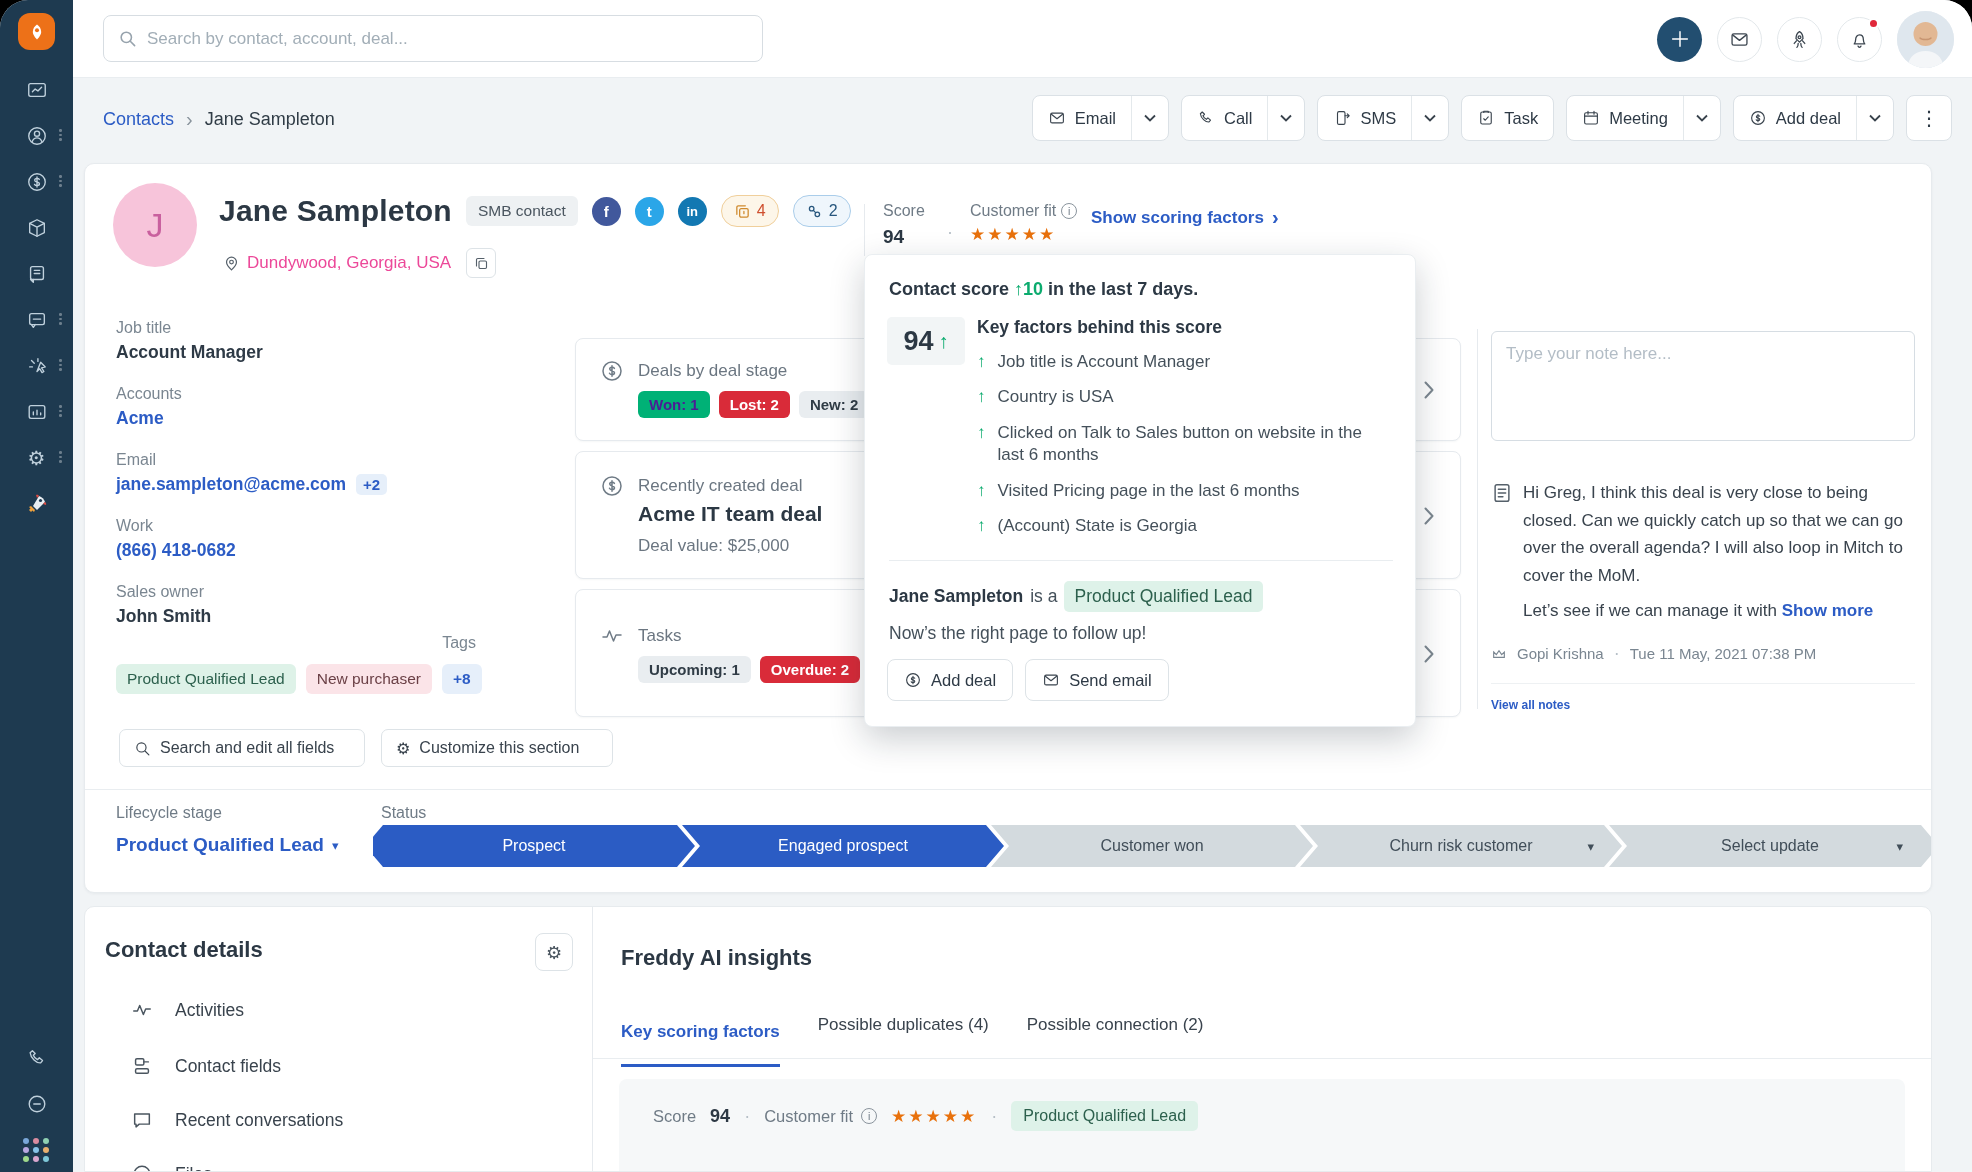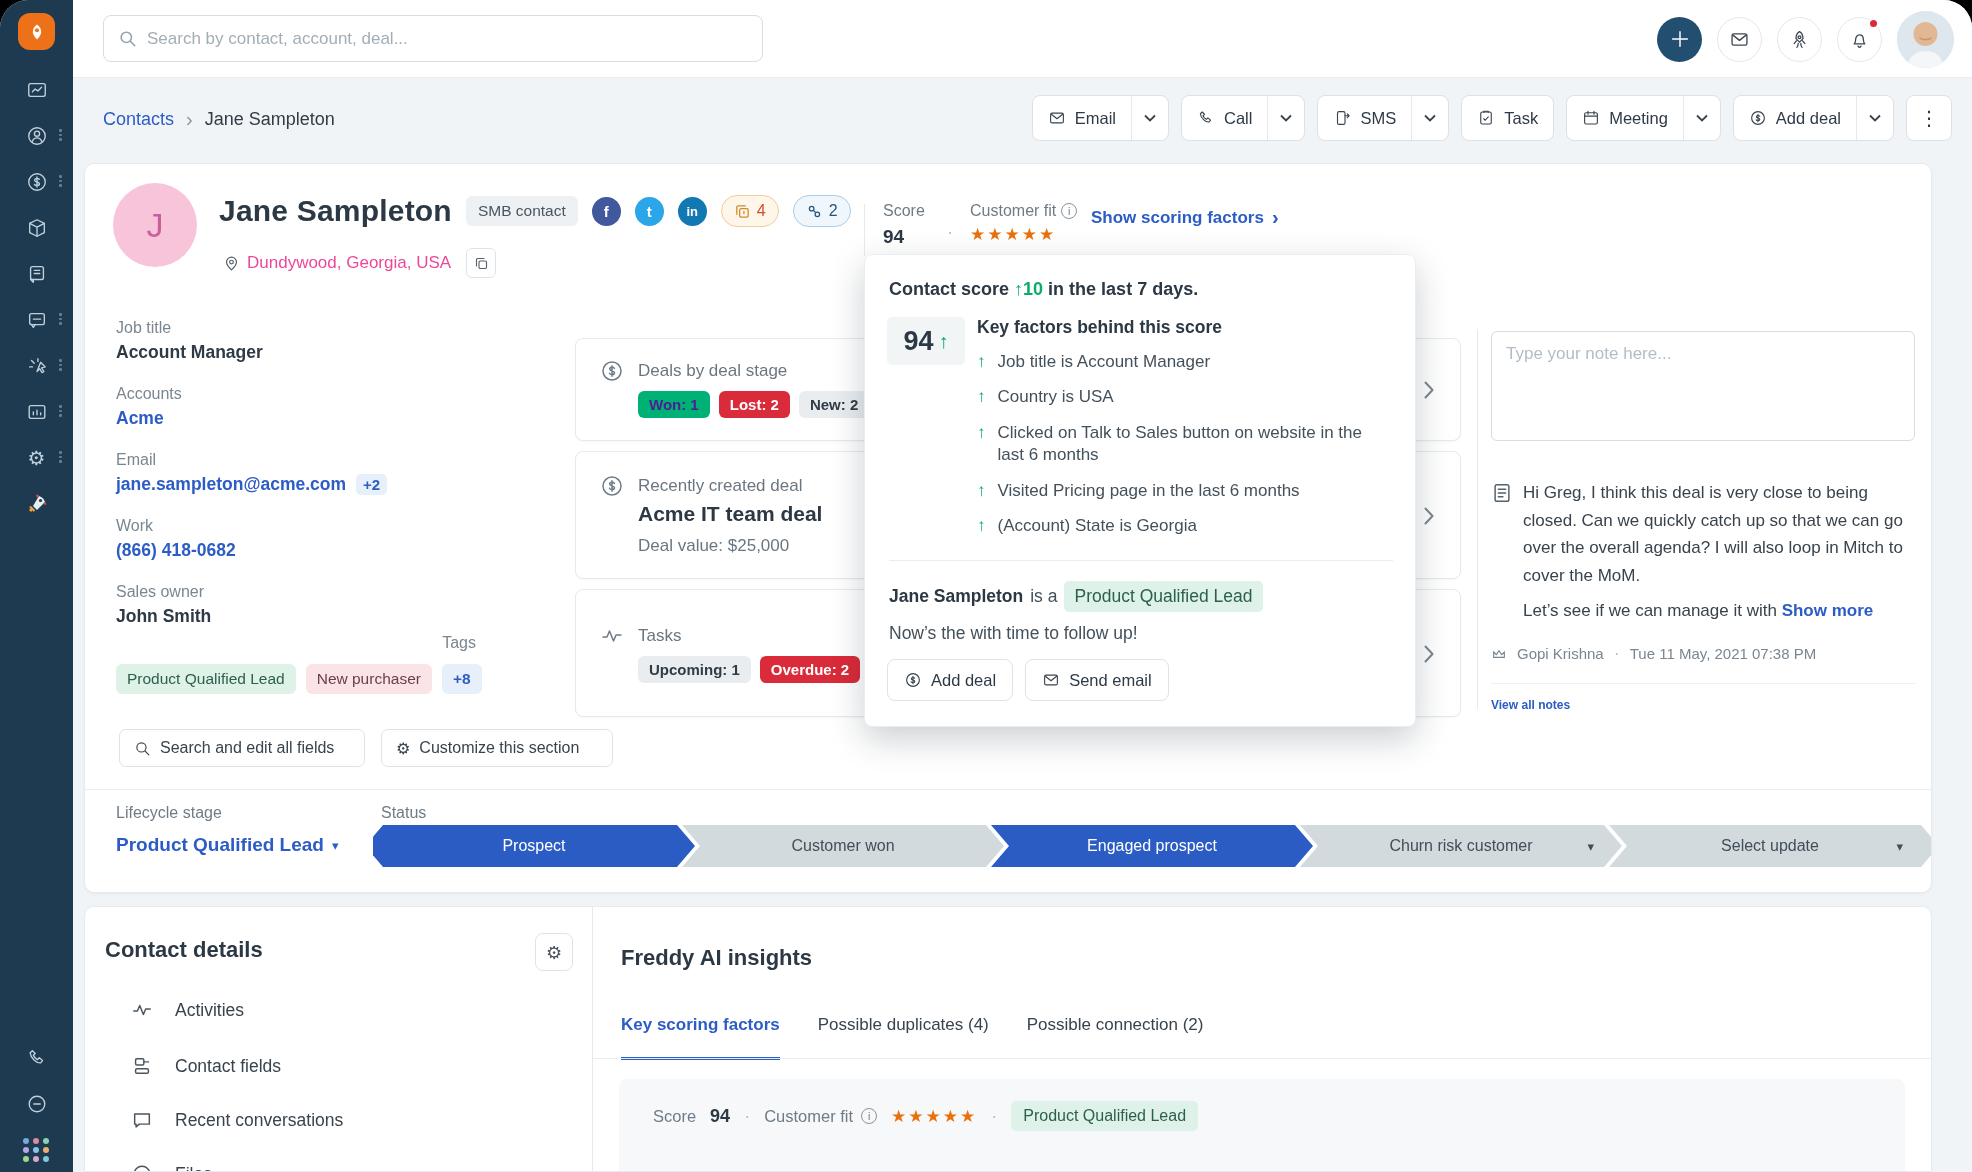--- a/index.html
+++ b/index.html
@@ -170,21 +170,21 @@
   .cd-title { position:absolute; left:20px; top:30px; font-size:22px; font-weight:600; color:#2c3844; }
   .cd-gear { position:absolute; left:450px; top:26px; width:38px; height:38px; border:1px solid #dde3e7; border-radius:8px;
              display:flex; align-items:center; justify-content:center; color:#4a555f; font-size:18px; cursor:pointer;
              font-family:"DejaVu Sans",sans-serif; }
   .cd-item { position:absolute; left:46px; display:flex; align-items:center; gap:22px; font-size:17.5px; color:#39434d; cursor:pointer; }
   .cd-item svg { stroke:#4a555f; fill:none; stroke-width:1.6; stroke-linecap:round; stroke-linejoin:round; }
   .freddy { position:absolute; left:508px; top:0; right:0; height:100%; }
   .fr-title { position:absolute; left:28px; top:38px; font-size:22px; font-weight:600; color:#2c3844; }
   .fr-tabs { position:absolute; left:28px; top:108px; display:flex; gap:38px; font-size:17px; }
   .fr-tab { color:#39434d; padding-bottom:22px; cursor:pointer; }
-  .fr-tab.active { color:#2c5cc5; font-weight:600; border-bottom:3px solid #2c5cc5; }
+  .fr-tab.active { color:#2c5cc5; font-weight:600; border-bottom:3px solid #2c5cc5;margin-top:7px; }
   .fr-tabline { position:absolute; left:0; right:0; top:151px; height:1px; background:#e9edf0; }
   .fr-scorebox { position:absolute; left:26px; right:26px; top:172px; height:110px; background:#f6f8f9; border-radius:8px 8px 0 0; }
   .fr-scorerow { position:absolute; left:34px; top:22px; display:flex; align-items:center; gap:14px; font-size:16.5px; color:#6f7b86; }
   .fr-scorerow .sv { color:#2c3844; font-weight:700; font-size:18px; }
   .fr-chip { background:#def2e9; color:#2c604d; border-radius:5px; padding:6px 12px; font-size:16px; }
 </style>
 </head>
 <body>
 
 <div class="window">
@@ -636,25 +636,25 @@
     <div class="lc-label" style="left:31px;">Lifecycle stage</div>
     <div class="lc-value">
       <span>Product Qualified Lead</span>
       <span style="font-size:13px;">▾</span>
     </div>
     <div class="lc-label" style="left:296px;">Status</div>
     <div class="stage-bar">
       <div class="stage blue first">
         <span>Prospect</span>
       </div>
+      <div class="stage blue mid">
+        <span>Engaged prospect</span>
+      </div>
       <div class="stage gray mid">
         <span>Customer won</span>
-      </div>
-      <div class="stage blue mid">
-        <span>Engaged prospect</span>
       </div>
       <div class="stage gray mid">
         <span>Churn risk customer</span>
         <span class="caret">▾</span>
       </div>
       <div class="stage gray last">
         <span>Select update</span>
         <span class="caret">▾</span>
       </div>
     </div>
@@ -691,21 +691,21 @@
           <span class="green">↑</span>
           <span>(Account) State is Georgia</span>
         </div>
       </div>
       <div class="pop-div"></div>
       <div class="pop-lead">
         <b>Jane Sampleton</b>
         <span>is a</span>
         <span class="lead-chip">Product Qualified Lead</span>
       </div>
-      <div class="pop-follow">Now’s the with time to follow up!</div>
+      <div class="pop-follow">Now’s the right page to follow up!</div>
       <div class="pop-btns">
         <div class="pop-btn">
           <svg width="18" height="18" viewBox="0 0 24 24">
               <circle cx="12" cy="12" r="8.5"></circle>
               <path d="M14.3 9.6c-.4-.7-1.2-1-2.3-1-1.2 0-2.2.6-2.2 1.7s.9 1.4 2.2 1.7c1.3.3 2.4.7 2.4 1.8s-1 1.7-2.4 1.7c-1.1 0-2-.4-2.4-1.2M12 7v10"></path>
             </svg>
           <span>Add deal</span>
         </div>
         <div class="pop-btn">
           <svg width="18" height="18" viewBox="0 0 24 24">

